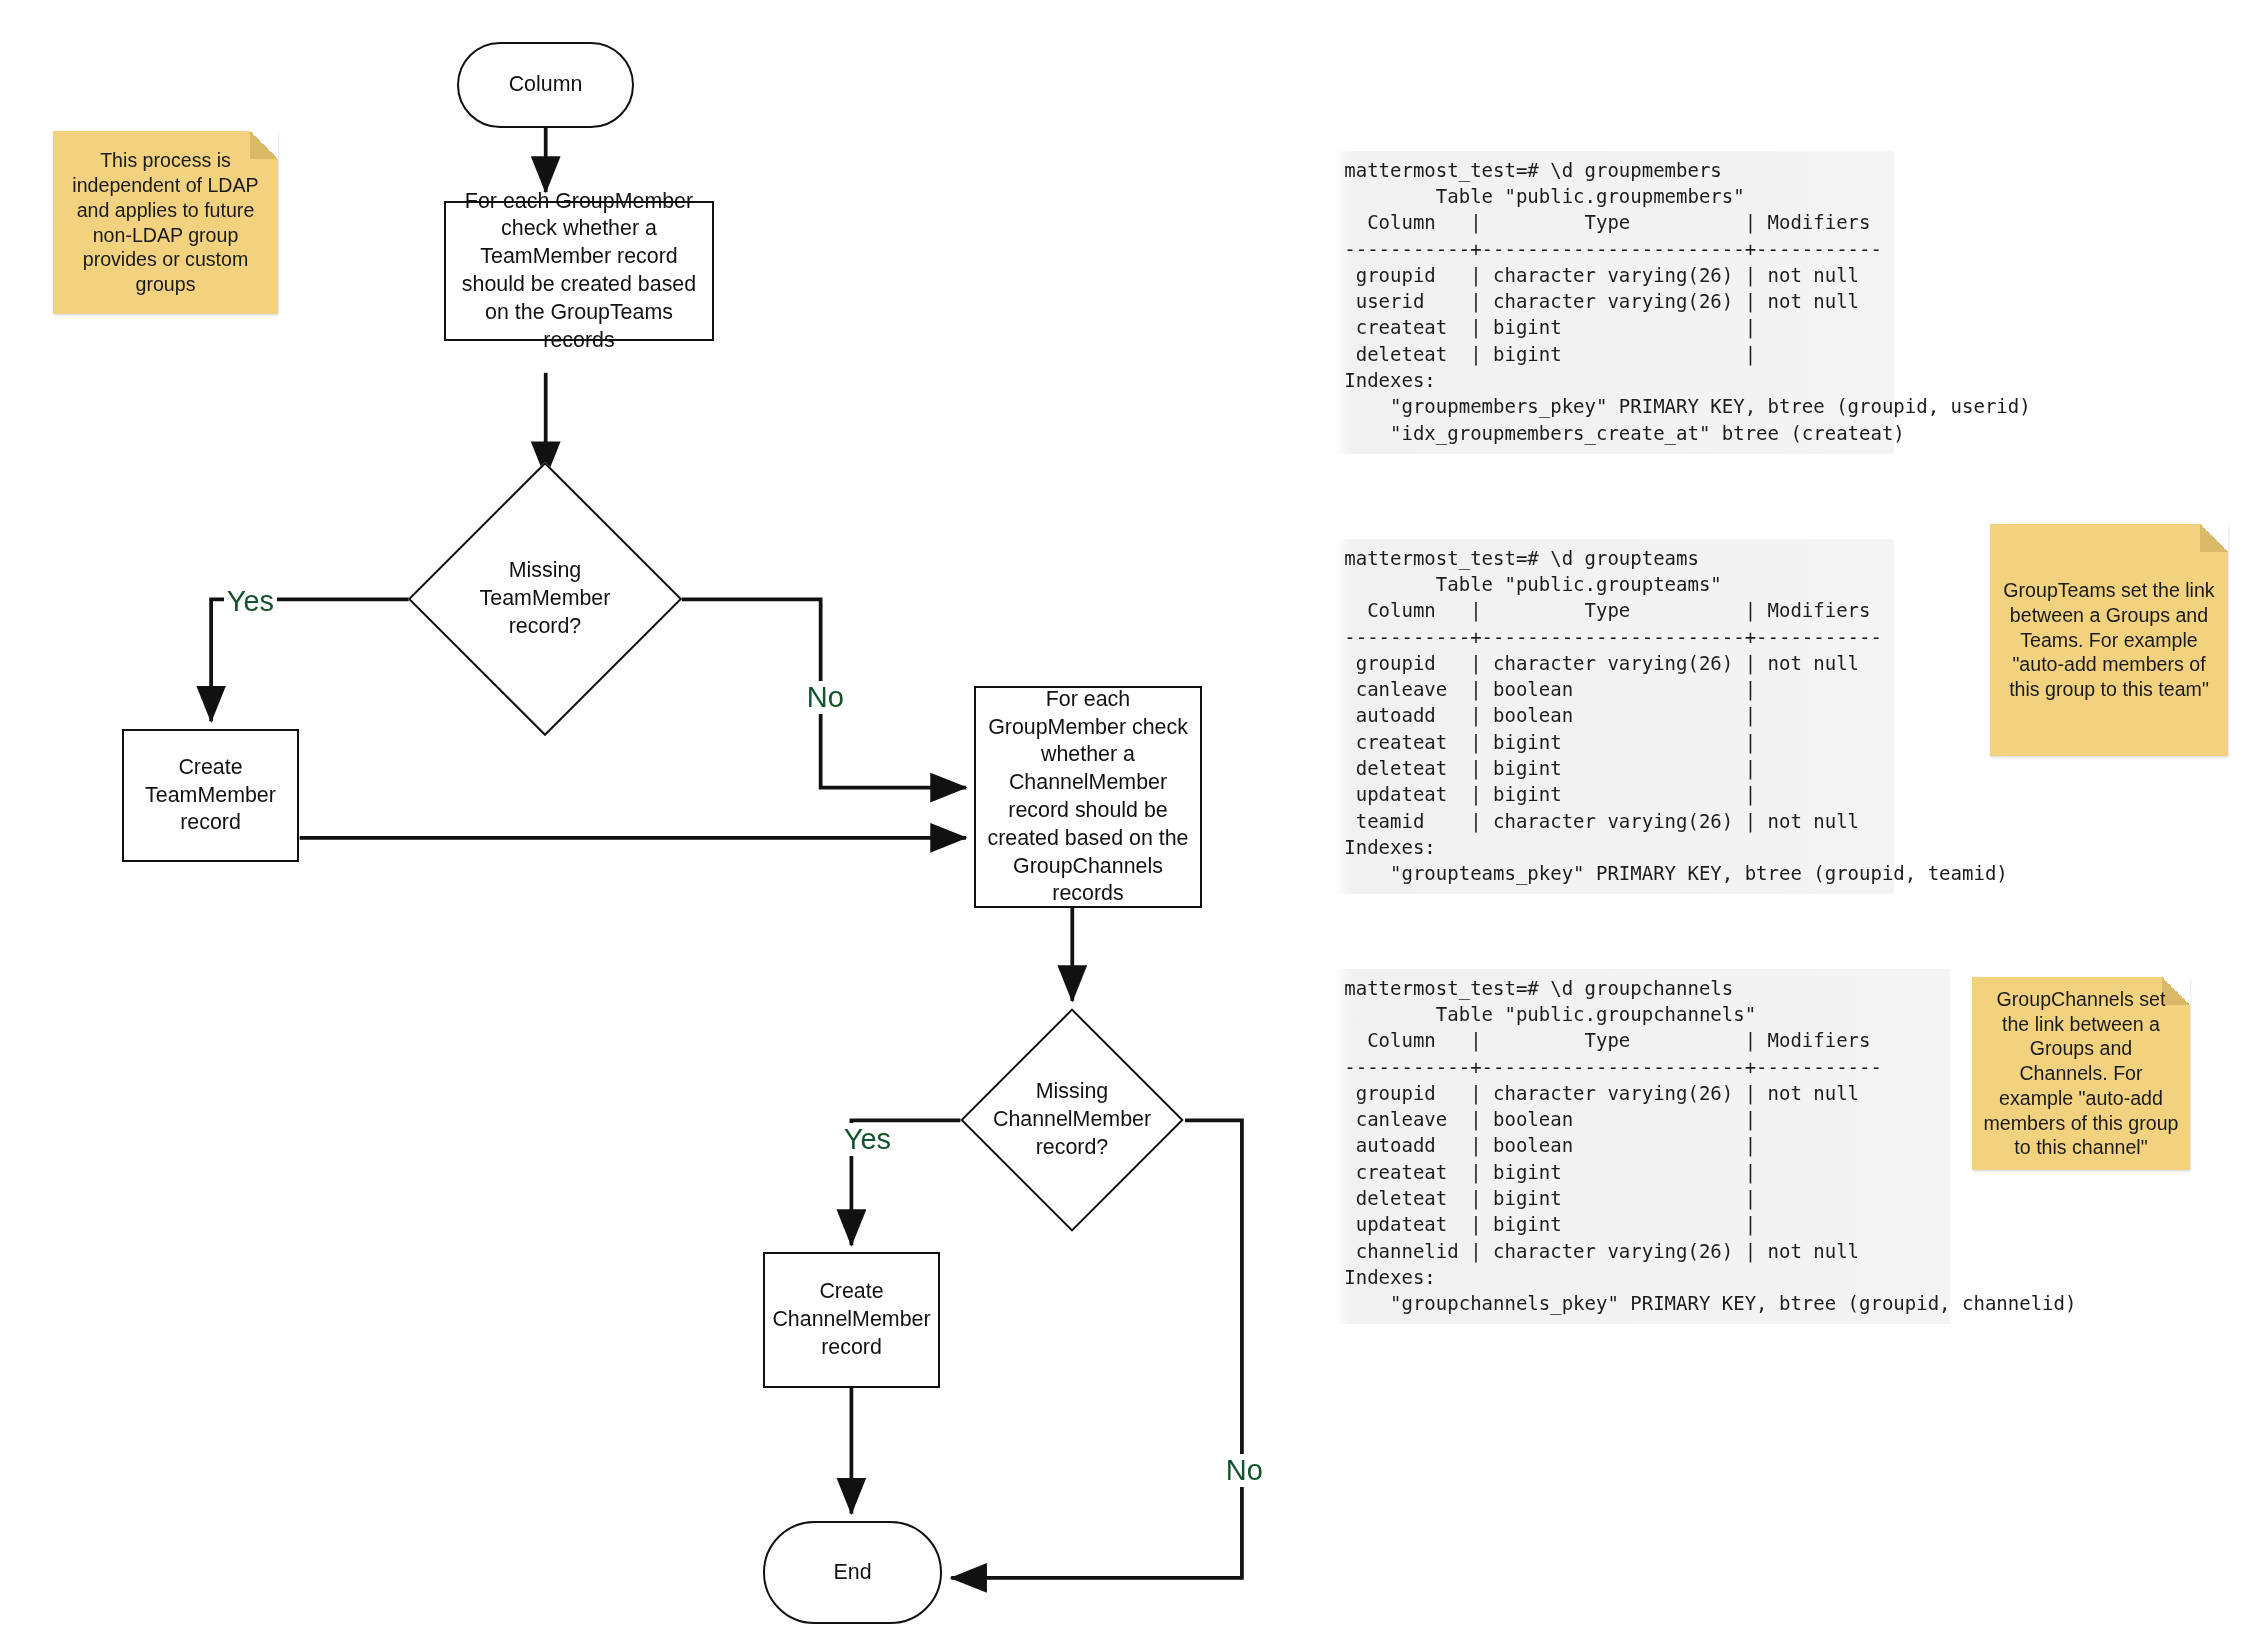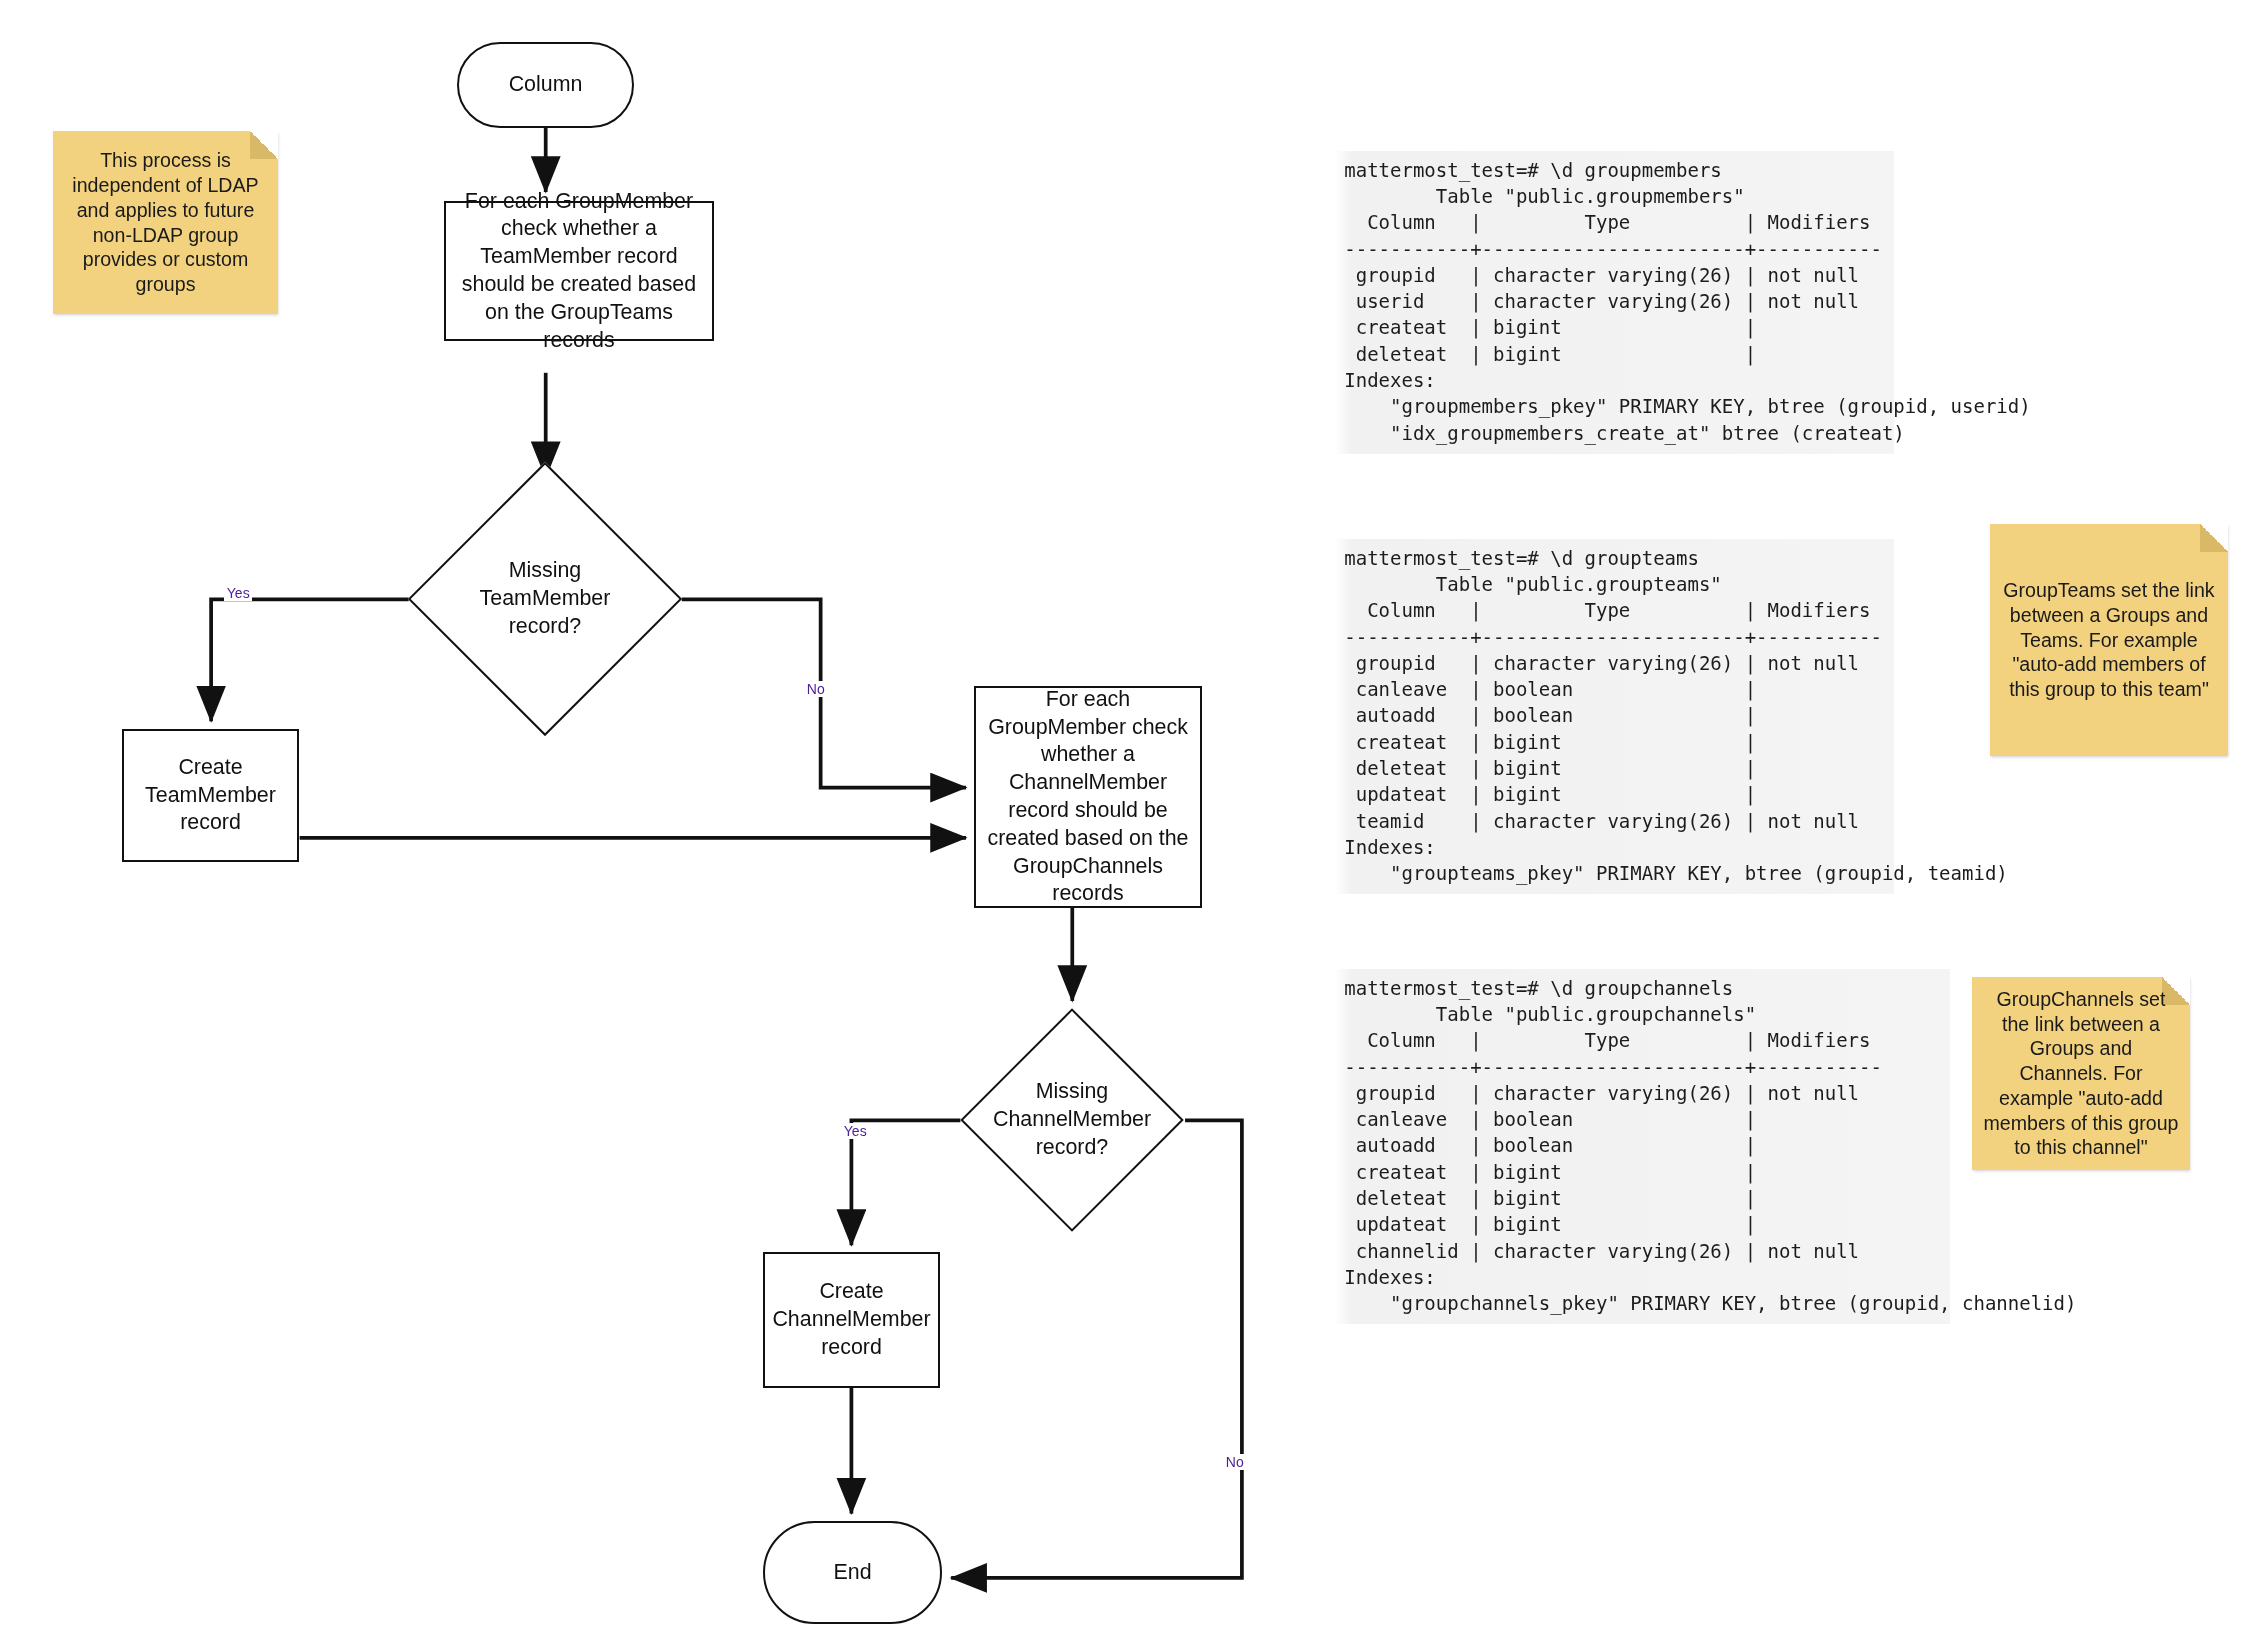--- a/index.html
+++ b/index.html
@@ -47,21 +47,21 @@
   }
   .decision .dshape{
     position:absolute;inset:0;
     background:#ffffff;border:2.3px solid #111111;
     transform:rotate(45deg);box-sizing:border-box;
   }
   .decision .dlabel{position:relative;z-index:2;width:86%;}
 
   
   .edge-label{
-    position:absolute;font-size:14px;color:#4c1d95;background:#ffffff;
+    position:absolute;font-size:29px;color:#14532d;background:#ffffff;
     padding:0 2.8px;white-space:nowrap;
   }
 
   
   .term{
     position:absolute;
     font-family:"DejaVu Sans Mono", monospace;
     font-size:19px;line-height:1.385;
     white-space:pre;color:#1c1c1c;
     background:linear-gradient(90deg,#ffffff 0px,#f1f1f1 17px,#f4f4f4 100%);

